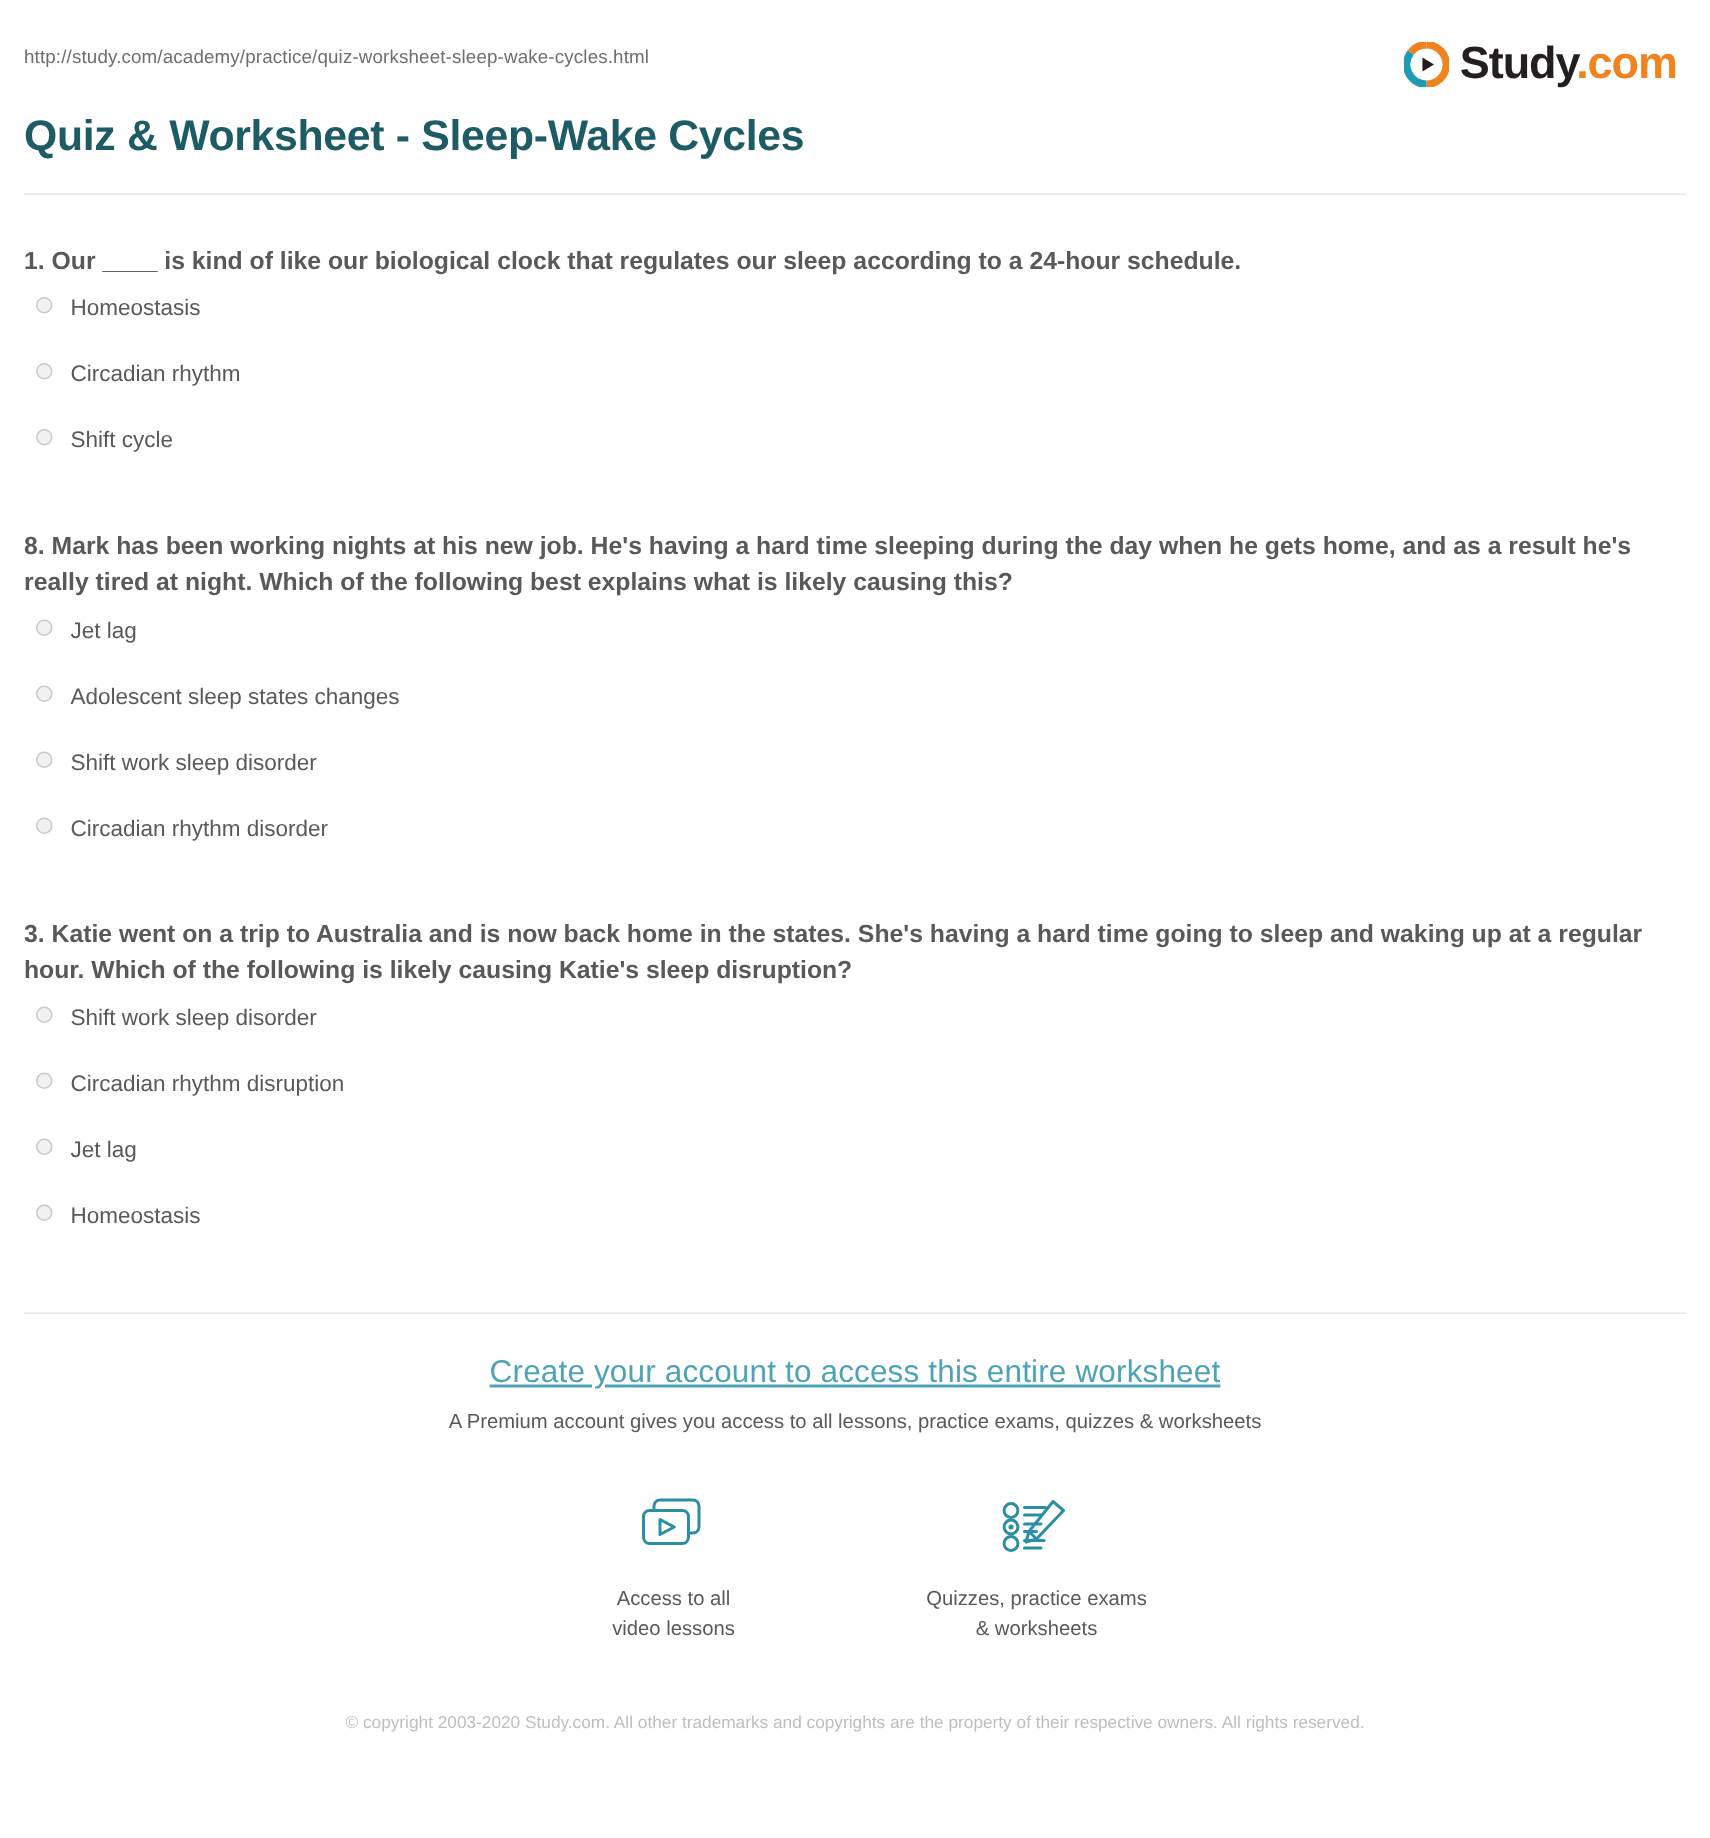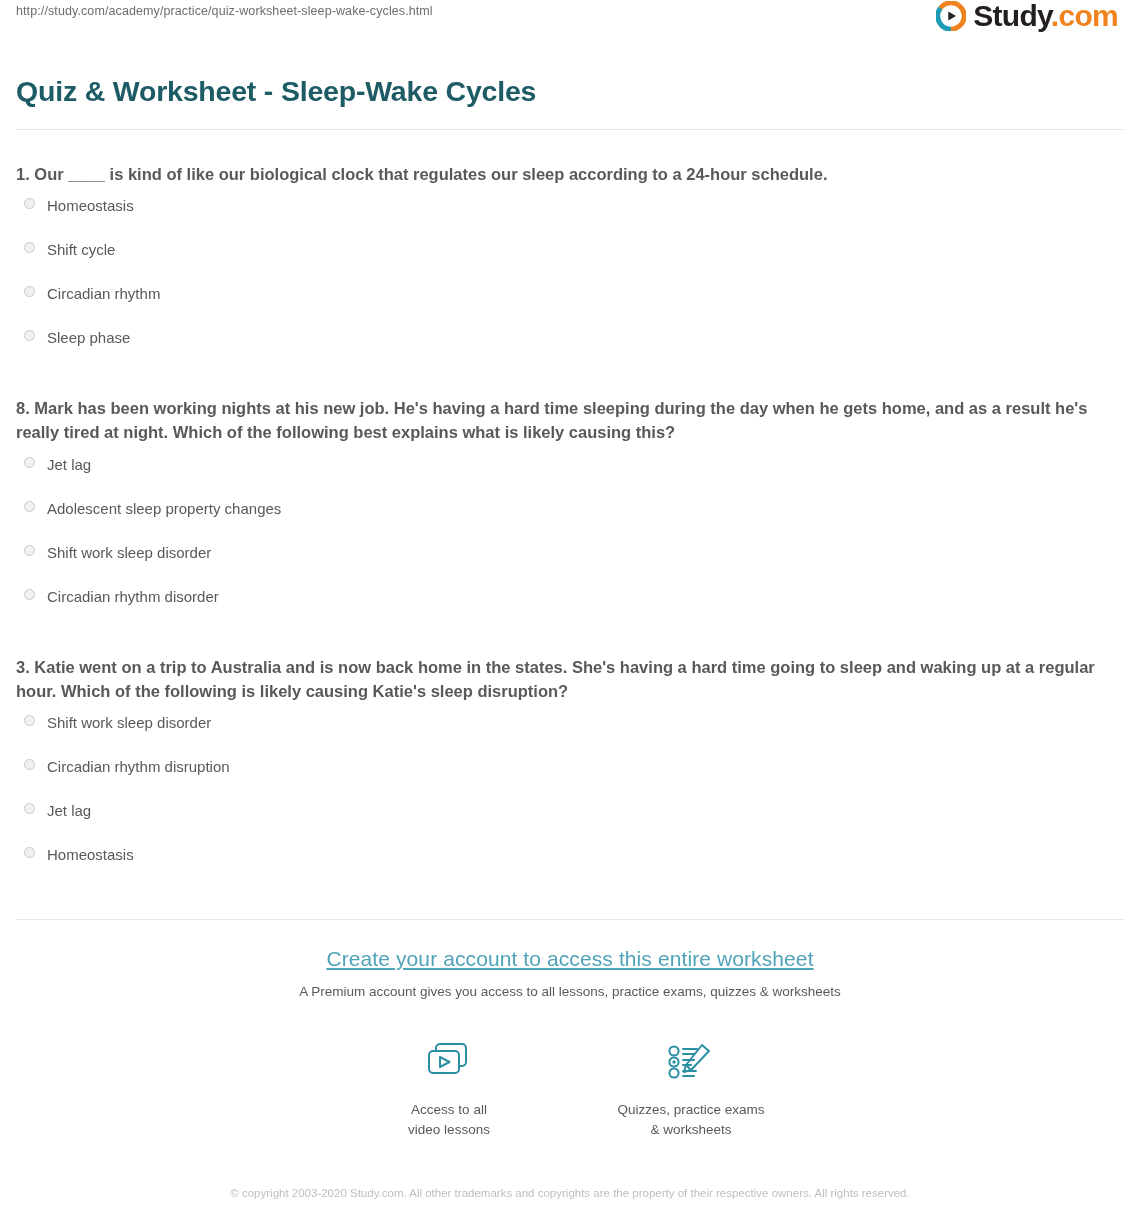--- a/index.html
+++ b/index.html
@@ -19,21 +19,21 @@
   .page {
     width: 1140px;
     padding: 0 16px;
   }
 
   
   .header {
     display: flex;
     align-items: flex-start;
     justify-content: space-between;
-    padding-top: 1px;
+    padding-top: 28px;
     height: 56px;
   }
   .url {
     font-size: 12.5px;
     color: #6d6e71;
     letter-spacing: .1px;
     padding-top: 3px;
     white-space: nowrap;
   }
   .logo {
@@ -187,43 +187,39 @@
 
     <div class="question-block">
       <p class="q-text">1. Our ____ is kind of like our biological clock that regulates our sleep according to a 24-hour schedule.</p>
       <ul class="options">
         <li class="option">
           <span class="radio"></span>
           <span class="option-label">Homeostasis</span>
         </li>
         <li class="option">
           <span class="radio"></span>
+          <span class="option-label">Circadian rhythm</span>
+        </li>
+        <li class="option">
+          <span class="radio"></span>
           <span class="option-label">Shift cycle</span>
-        </li>
-        <li class="option">
-          <span class="radio"></span>
-          <span class="option-label">Circadian rhythm</span>
-        </li>
-        <li class="option">
-          <span class="radio"></span>
-          <span class="option-label">Sleep phase</span>
         </li>
       </ul>
     </div>
 
     <div class="question-block">
       <p class="q-text">8. Mark has been working nights at his new job. He's having a hard time sleeping during the day when he gets home, and as a result he's really tired at night. Which of the following best explains what is likely causing this?</p>
       <ul class="options">
         <li class="option">
           <span class="radio"></span>
           <span class="option-label">Jet lag</span>
         </li>
         <li class="option">
           <span class="radio"></span>
-          <span class="option-label">Adolescent sleep property changes</span>
+          <span class="option-label">Adolescent sleep states changes</span>
         </li>
         <li class="option">
           <span class="radio"></span>
           <span class="option-label">Shift work sleep disorder</span>
         </li>
         <li class="option">
           <span class="radio"></span>
           <span class="option-label">Circadian rhythm disorder</span>
         </li>
       </ul>

